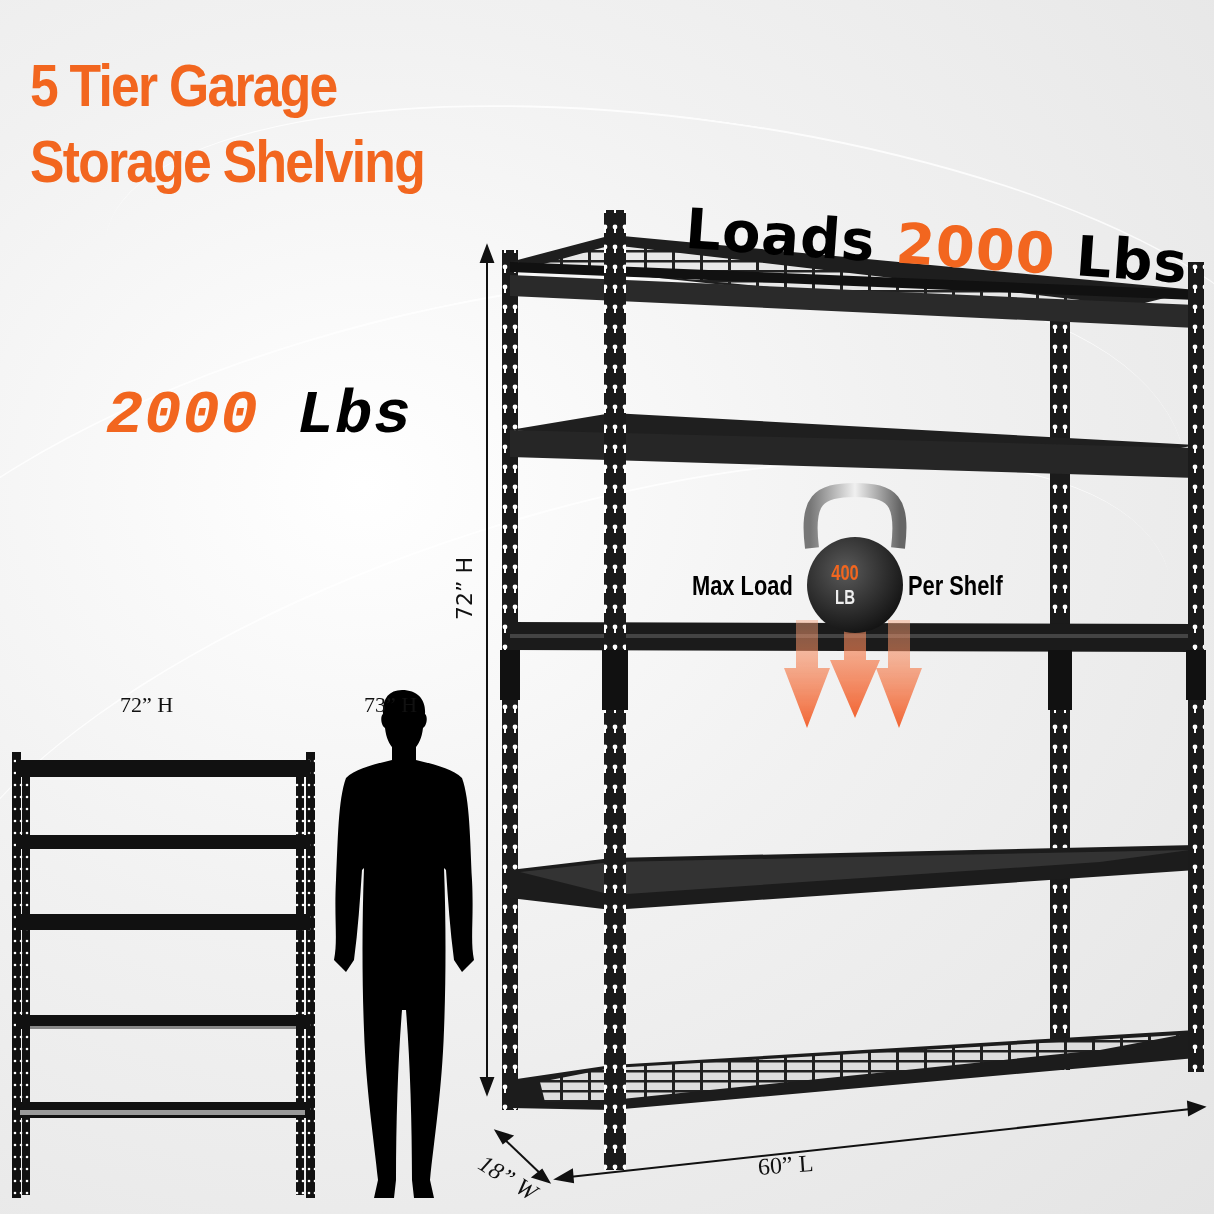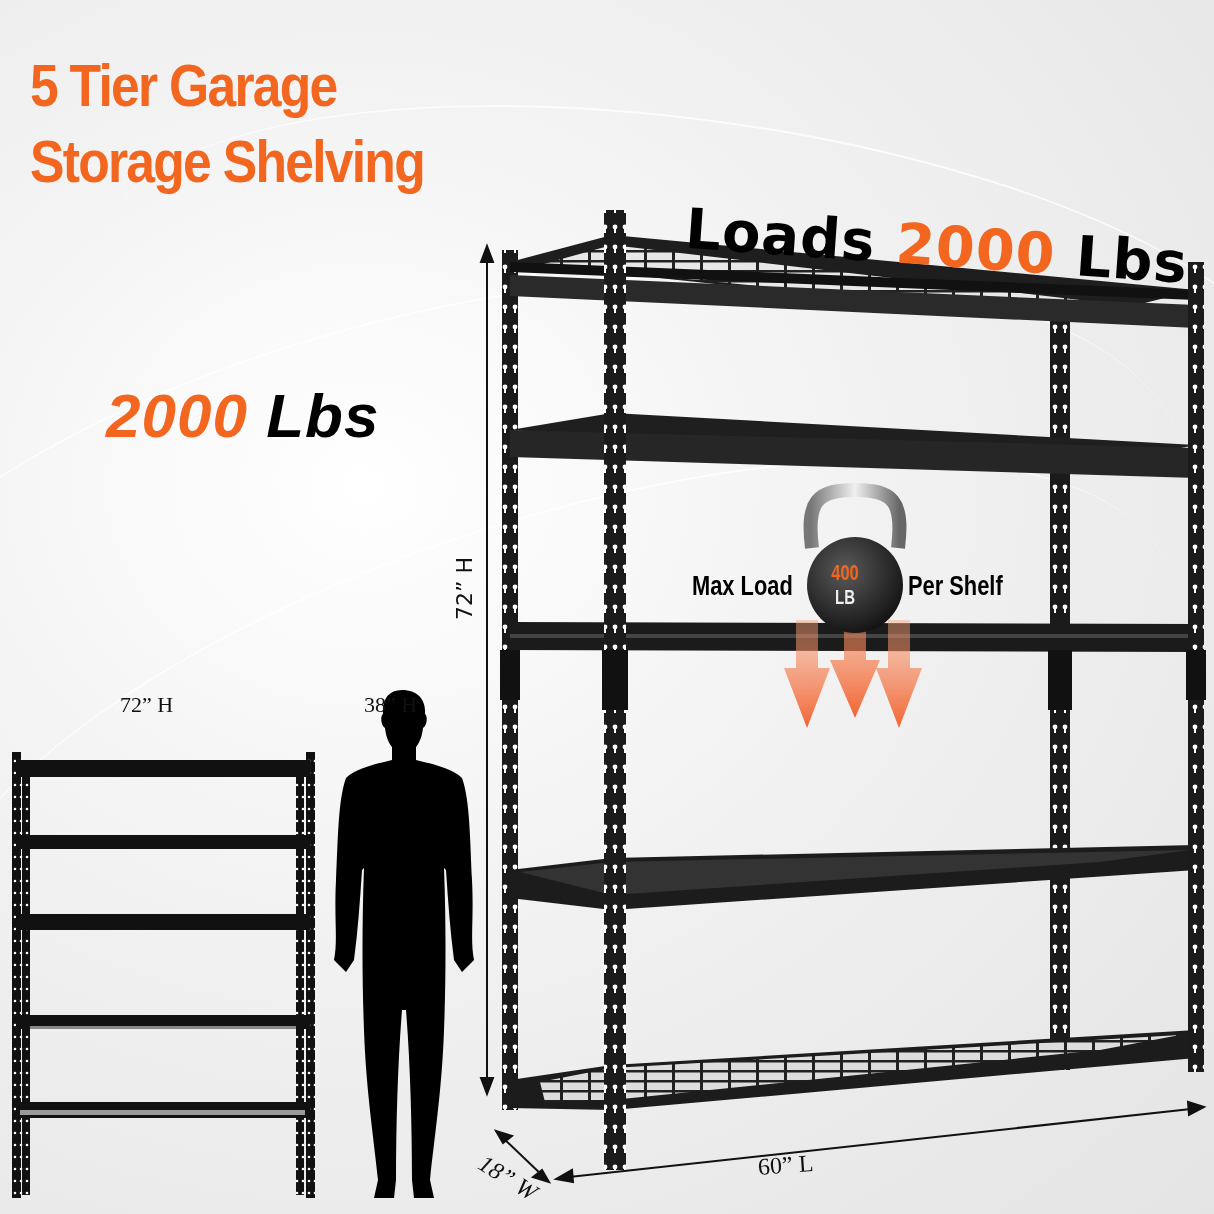--- a/index.html
+++ b/index.html
@@ -6,21 +6,21 @@
   body{width:1214px;height:1214px;overflow:hidden;position:relative;
     background:radial-gradient(ellipse at 30% 40%,#ffffff 0%,#f1f1f1 45%,#e4e4e4 100%);
     font-family:"Liberation Sans",sans-serif;}
   .swoosh{position:absolute;border-radius:50%;border-top:2px solid rgba(255,255,255,0.8);}
   .title{position:absolute;left:30px;top:48px;color:#f2661f;font-family:"Liberation Sans",sans-serif;
     font-weight:bold;font-size:60px;line-height:76px;letter-spacing:-2px;transform:scaleX(0.86);transform-origin:left top;}
   .loads{position:absolute;left:688px;top:196px;font-weight:bold;font-size:56px;color:#000;
     transform:rotate(4deg);transform-origin:left top;font-family:"DejaVu Sans",sans-serif;letter-spacing:1px;white-space:nowrap;}
   .loads .num{color:#f2661f;}
   .big-lbs{position:absolute;left:106px;top:380px;font-weight:bold;font-style:italic;font-size:62px;
-    font-family:Liberation Sans, sans-serif;white-space:nowrap;letter-spacing:1px;}
+    font-family:Liberation Mono, monospace;white-space:nowrap;letter-spacing:1px;}
   .big-lbs .num{color:#f2661f;}
   .big-lbs .unit{color:#000;}
   .dim{position:absolute;font-family:"Liberation Serif",serif;font-size:22px;color:#111;white-space:nowrap;}
   .maxload{position:absolute;font-weight:bold;font-size:28px;color:#000;transform:scaleX(0.78);transform-origin:left top;white-space:nowrap;}
   svg{position:absolute;left:0;top:0;}
   .kb-text{position:absolute;text-align:center;font-weight:bold;width:70px;}
 </style>
 </head>
 <body>
 
@@ -156,13 +156,13 @@
 <div class="maxload" style="left:692px;top:570px;">Max Load</div>
 <div class="maxload" style="left:908px;top:570px;">Per Shelf</div>
 <div class="kb-text" style="left:810px;top:560px;color:#f2661f;font-size:22px;transform:scaleX(0.75);">400</div>
 <div class="kb-text" style="left:810px;top:586px;color:#eee;font-size:20px;transform:scaleX(0.75);">LB</div>
 
 <div class="dim" style="left:452px;top:620px;transform:rotate(-90deg);transform-origin:left top;font-family:'DejaVu Sans',sans-serif;font-size:22px;">72” H</div>
 <div class="dim" style="left:488px;top:1150px;transform:rotate(32deg);transform-origin:left top;font-style:italic;font-size:24px;">18” W</div>
 <div class="dim" style="left:758px;top:1152px;transform:rotate(-4deg);font-size:24px;">60” L</div>
 
 <div class="dim" style="left:120px;top:692px;">72” H</div>
-<div class="dim" style="left:364px;top:692px;">38” H</div>
+<div class="dim" style="left:364px;top:692px;">73” H</div>
 
 </body></html>

